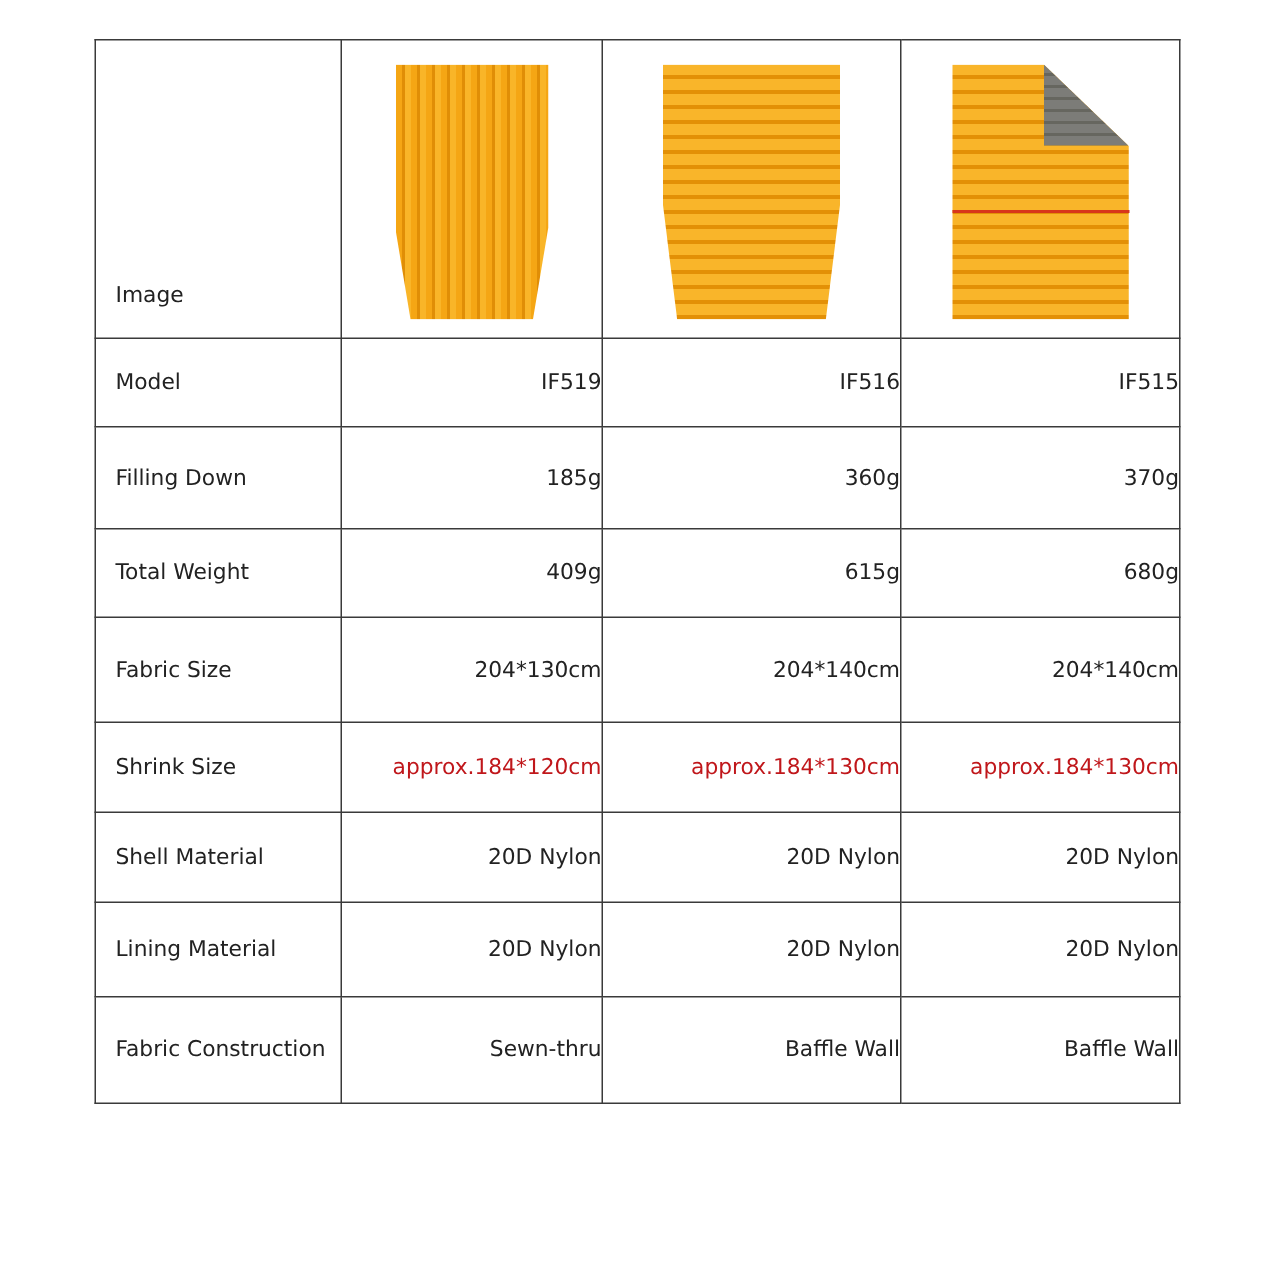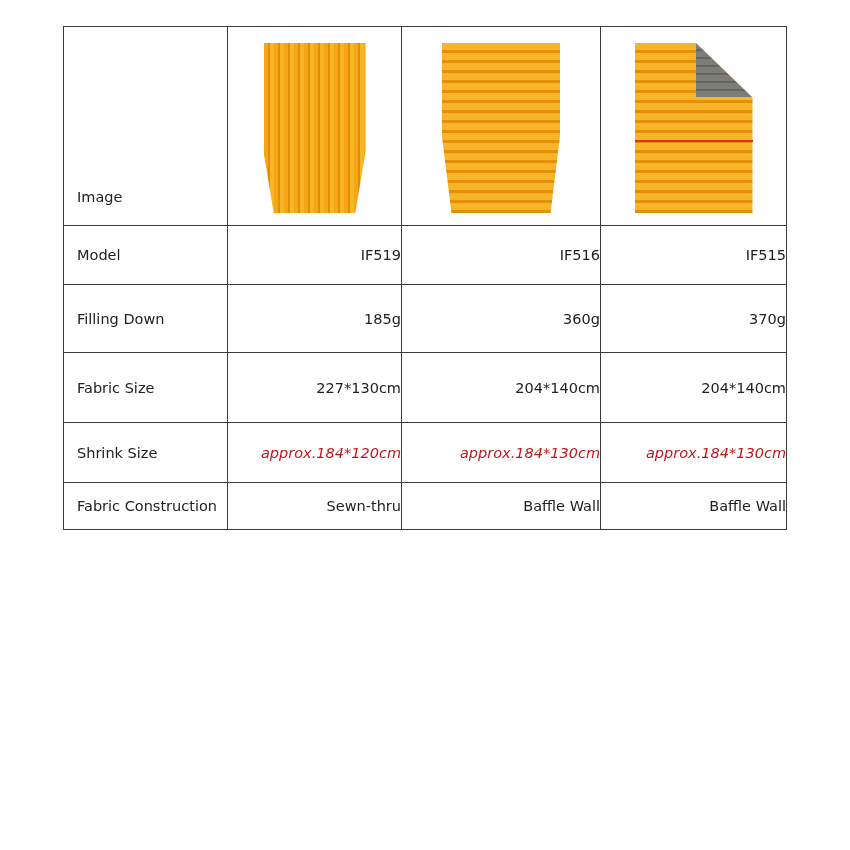--- a/index.html
+++ b/index.html
@@ -9,21 +9,21 @@
       position: absolute; left: 63px; top: 26px;
       width: 723px; border-collapse: collapse; table-layout: fixed;
     }
     table.spec td {
       border: 1.5px solid #3a3a3a;
       font-size: 14.5px; padding: 0; vertical-align: middle;
       text-align: right; color: #222;
     }
     table.spec td.label { text-align: left; padding-left: 13px; }
     td.img-label { vertical-align: bottom !important; padding-bottom: 20px !important; margin-top: 44px; }
-    .red { color: #c0171b !important; font-style: italic; }
+    .red { color: #c0171b !important; }
     .quilt { margin: 0 auto; position: relative; }
     
     .q1 {
       width: 102px; height: 170px;
       background: repeating-linear-gradient(90deg, #f5a614 0 4px, #e08e06 4px 6px, #f9b528 6px 10px);
       clip-path: polygon(0 0, 100% 0, 100% 64%, 90% 100%, 10% 100%, 0 64%);
       margin-top: 4px;
     }
     
     .q2 {
@@ -78,32 +78,50 @@
     <td>IF519</td>
     <td>IF516</td>
     <td>IF515</td>
   </tr>
   <tr style="height:68px">
     <td class="label">Filling Down</td>
     <td>185g</td>
     <td>360g</td>
     <td>370g</td>
   </tr>
+  <tr style="height:59px">
+    <td class="label">Total Weight</td>
+    <td>409g</td>
+    <td>615g</td>
+    <td>680g</td>
+  </tr>
   <tr style="height:70px">
     <td class="label">Fabric Size</td>
-    <td>227*130cm</td>
+    <td>204*130cm</td>
     <td>204*140cm</td>
     <td>204*140cm</td>
   </tr>
   <tr style="height:60px">
     <td class="label">Shrink Size</td>
     <td class="red">approx.184*120cm</td>
     <td class="red">approx.184*130cm</td>
     <td class="red">approx.184*130cm</td>
   </tr>
-  <tr style="height:47px">
+  <tr style="height:60px">
+    <td class="label">Shell Material</td>
+    <td>20D Nylon</td>
+    <td>20D Nylon</td>
+    <td>20D Nylon</td>
+  </tr>
+  <tr style="height:63px">
+    <td class="label">Lining Material</td>
+    <td>20D Nylon</td>
+    <td>20D Nylon</td>
+    <td>20D Nylon</td>
+  </tr>
+  <tr style="height:71px">
     <td class="label">Fabric Construction</td>
     <td>Sewn-thru</td>
     <td>Baffle Wall</td>
     <td>Baffle Wall</td>
   </tr>
 </tbody>
   </table>
 
 </body></html>

